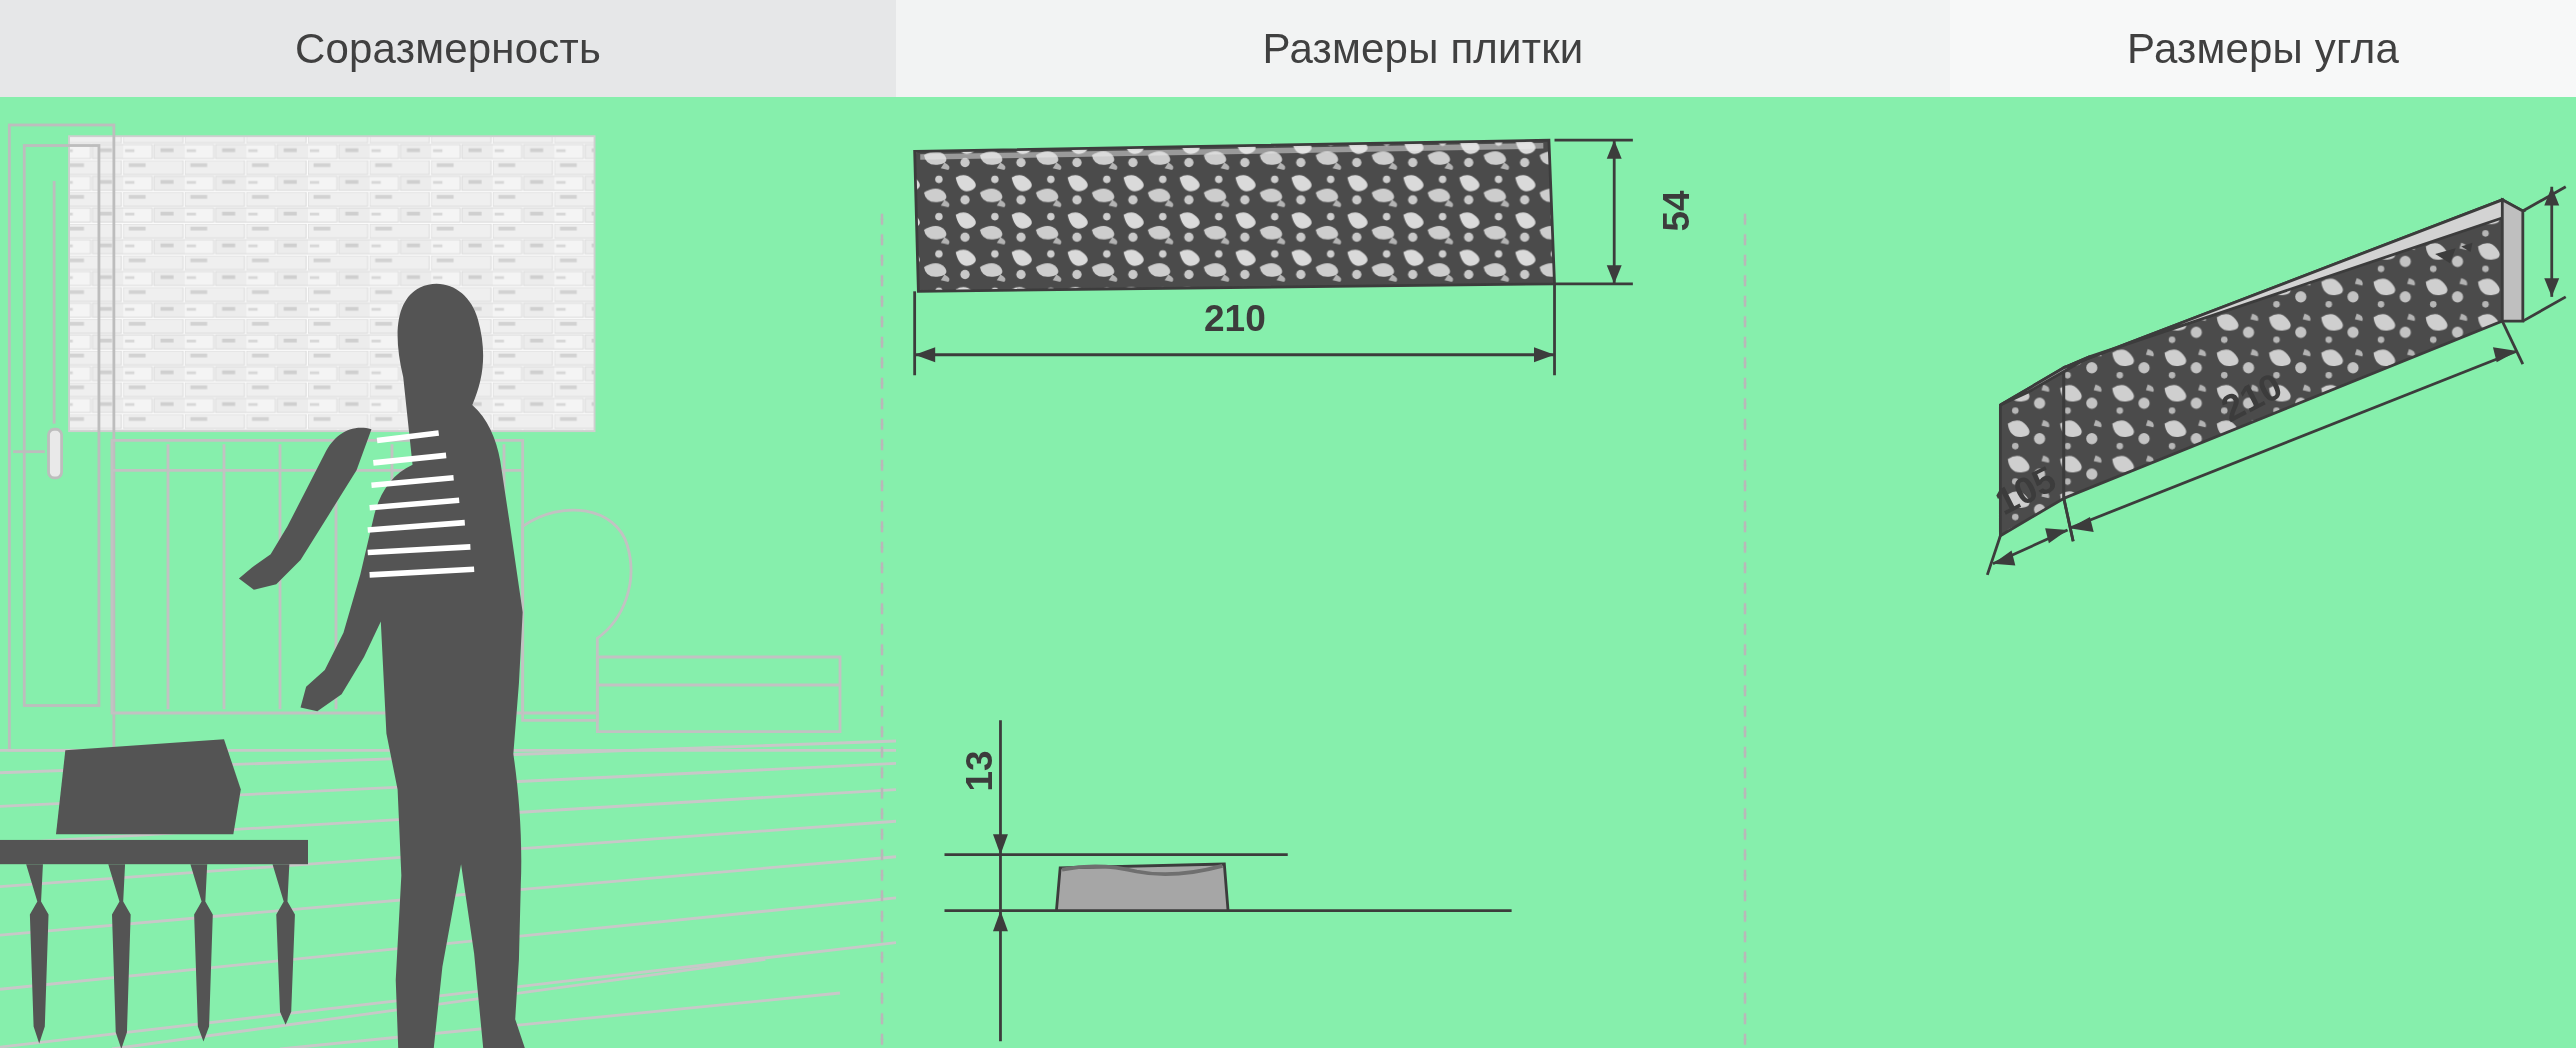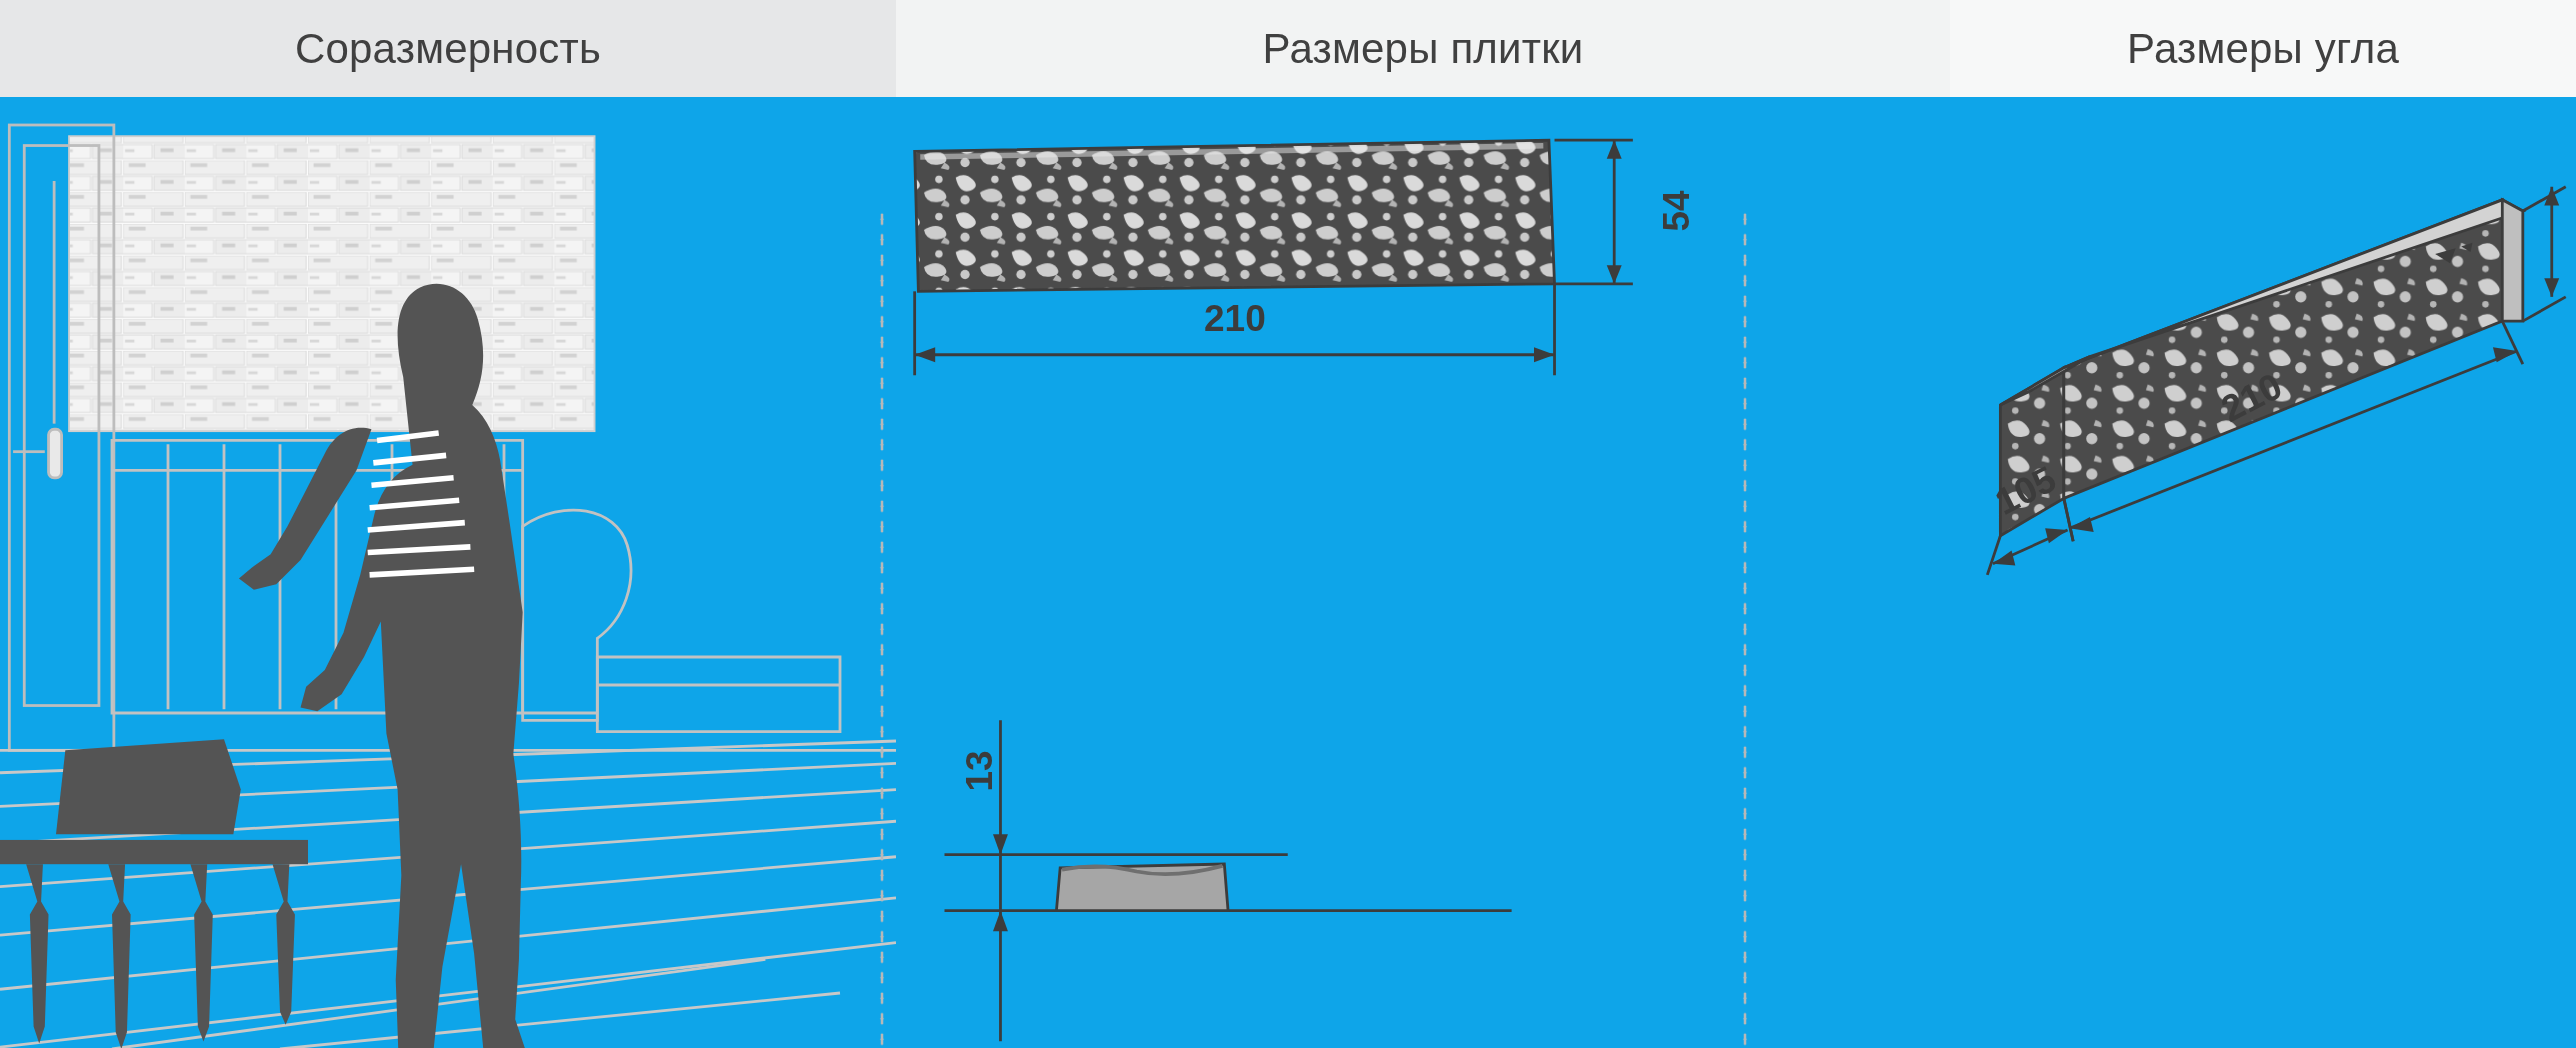--- a/index.html
+++ b/index.html
@@ -10,21 +10,21 @@
   body {
     font-family: "Liberation Sans", sans-serif;
     width: 2576px;
     height: 1049px;
     overflow: hidden;
   }
   .page {
     position: relative;
     width: 2576px;
     height: 1049px;
-    background: #0ea5e9;
+    background: #86efac;
   }
 
   
   .header {
     position: absolute;
     left: 0; top: 0;
     width: 2576px;
     height: 97px;
   }
   .hdr-cell {

